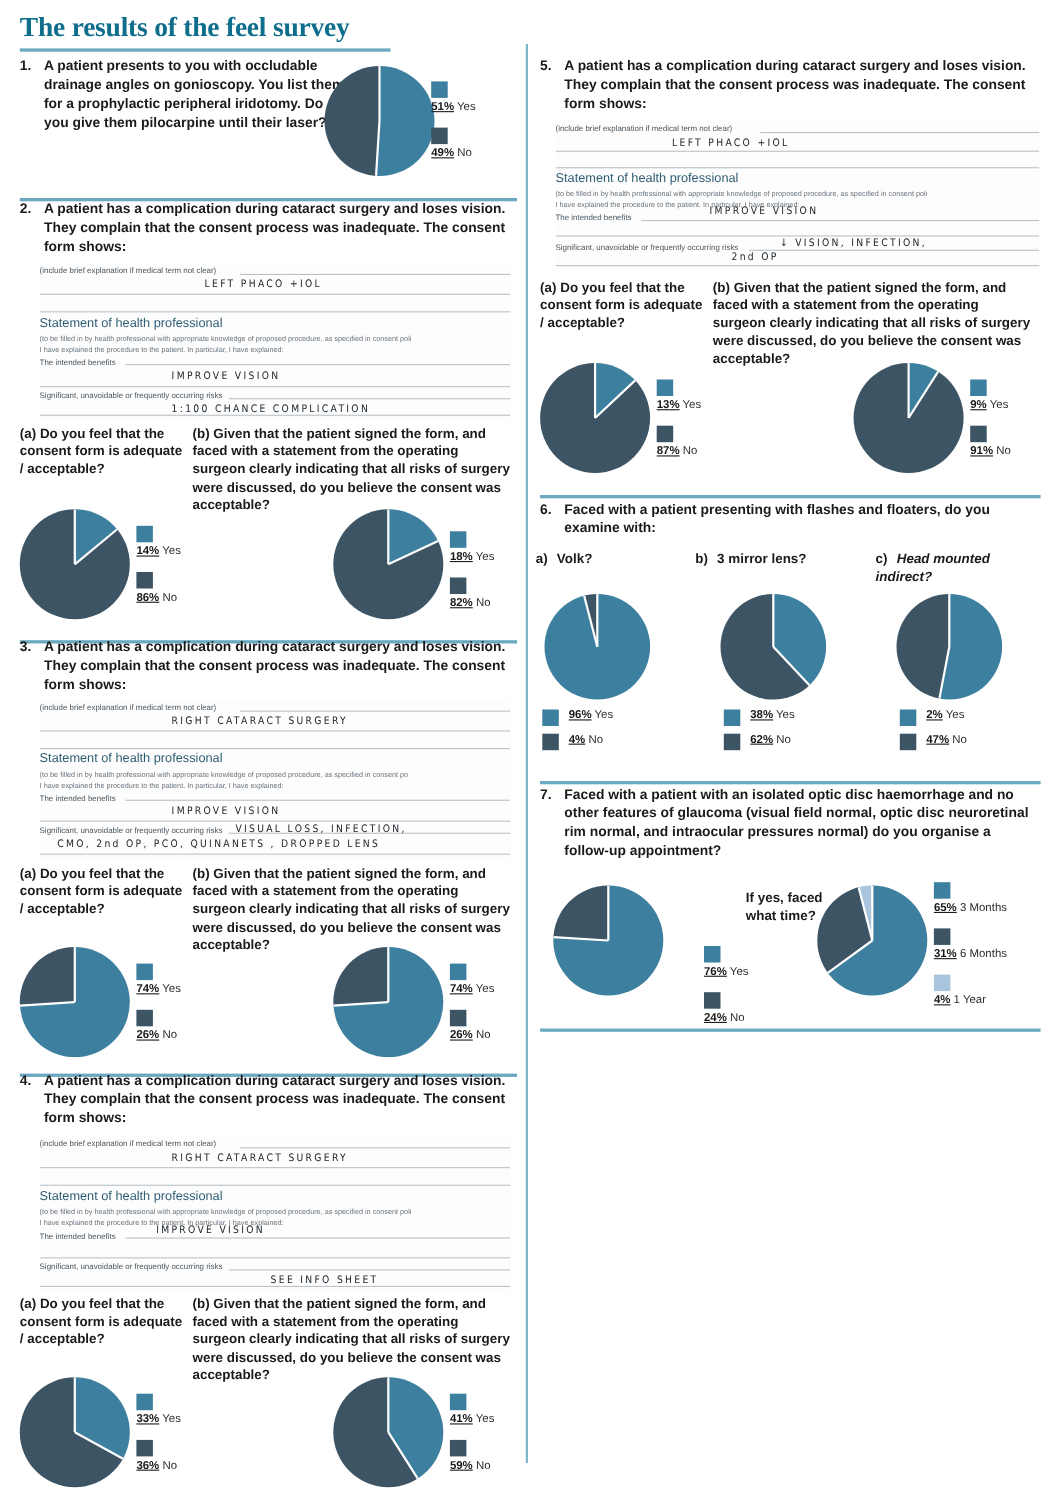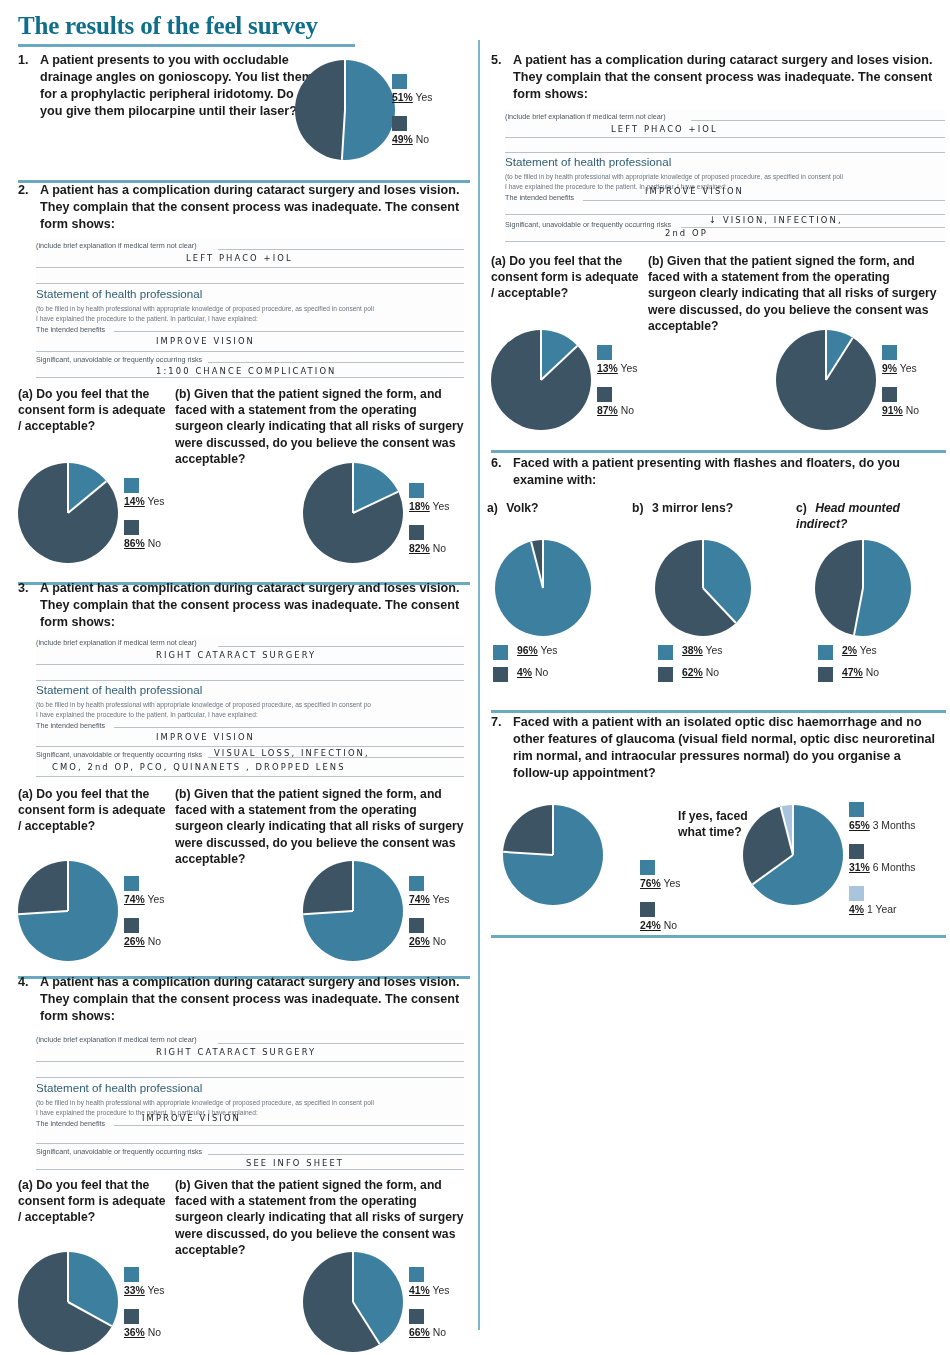--- a/index.html
+++ b/index.html
@@ -255,21 +255,21 @@
       <span class="lg-txt"><b class="lg-pct">36%</b> <span class="lg-lbl">No</span></span>
     </div>
   <div id="q4b-pie" class="pie" style="left: 303px; top: 1252px; width: 100px; height: 100px; background: conic-gradient(rgb(61, 127, 158) 0deg, rgb(61, 127, 158) 147.6deg, rgb(60, 84, 99) 147.6deg, rgb(60, 84, 99) 360deg); position: absolute; overflow: hidden;">
       <div style="position: absolute; left: 50%; top: 0px; width: 2px; height: 50%; background: rgb(255, 255, 255); transform-origin: 50% 100%; transform: translateX(-50%) rotate(0deg);"></div>
       <div style="position: absolute; left: 50%; top: 0px; width: 2px; height: 50%; background: rgb(255, 255, 255); transform-origin: 50% 100%; transform: translateX(-50%) rotate(147.6deg);"></div>
     </div>
   <div id="q4b-legend" class="lg-v legend" style="left:409px;top:1267px;">
       <span class="sw" style="background: rgb(61, 127, 158); display: block;"></span>
       <span class="lg-txt"><b class="lg-pct">41%</b> <span class="lg-lbl">Yes</span></span>
       <span class="sw" style="background: rgb(60, 84, 99); display: block;"></span>
-      <span class="lg-txt"><b class="lg-pct">66%</b> <span class="lg-lbl">No</span></span>
+      <span class="lg-txt"><b class="lg-pct">59%</b> <span class="lg-lbl">No</span></span>
     </div>
 </div>
 
 <div class="col col-right">
 
   <div class="q" style="left:8px;top:52px;width:455px;">
     <div class="q-head">
       <div class="q-num">5.</div>
       <div class="q-text">A patient has a complication during cataract surgery and loses vision. They complain that the consent process was inadequate. The consent form shows:</div>
     </div>

